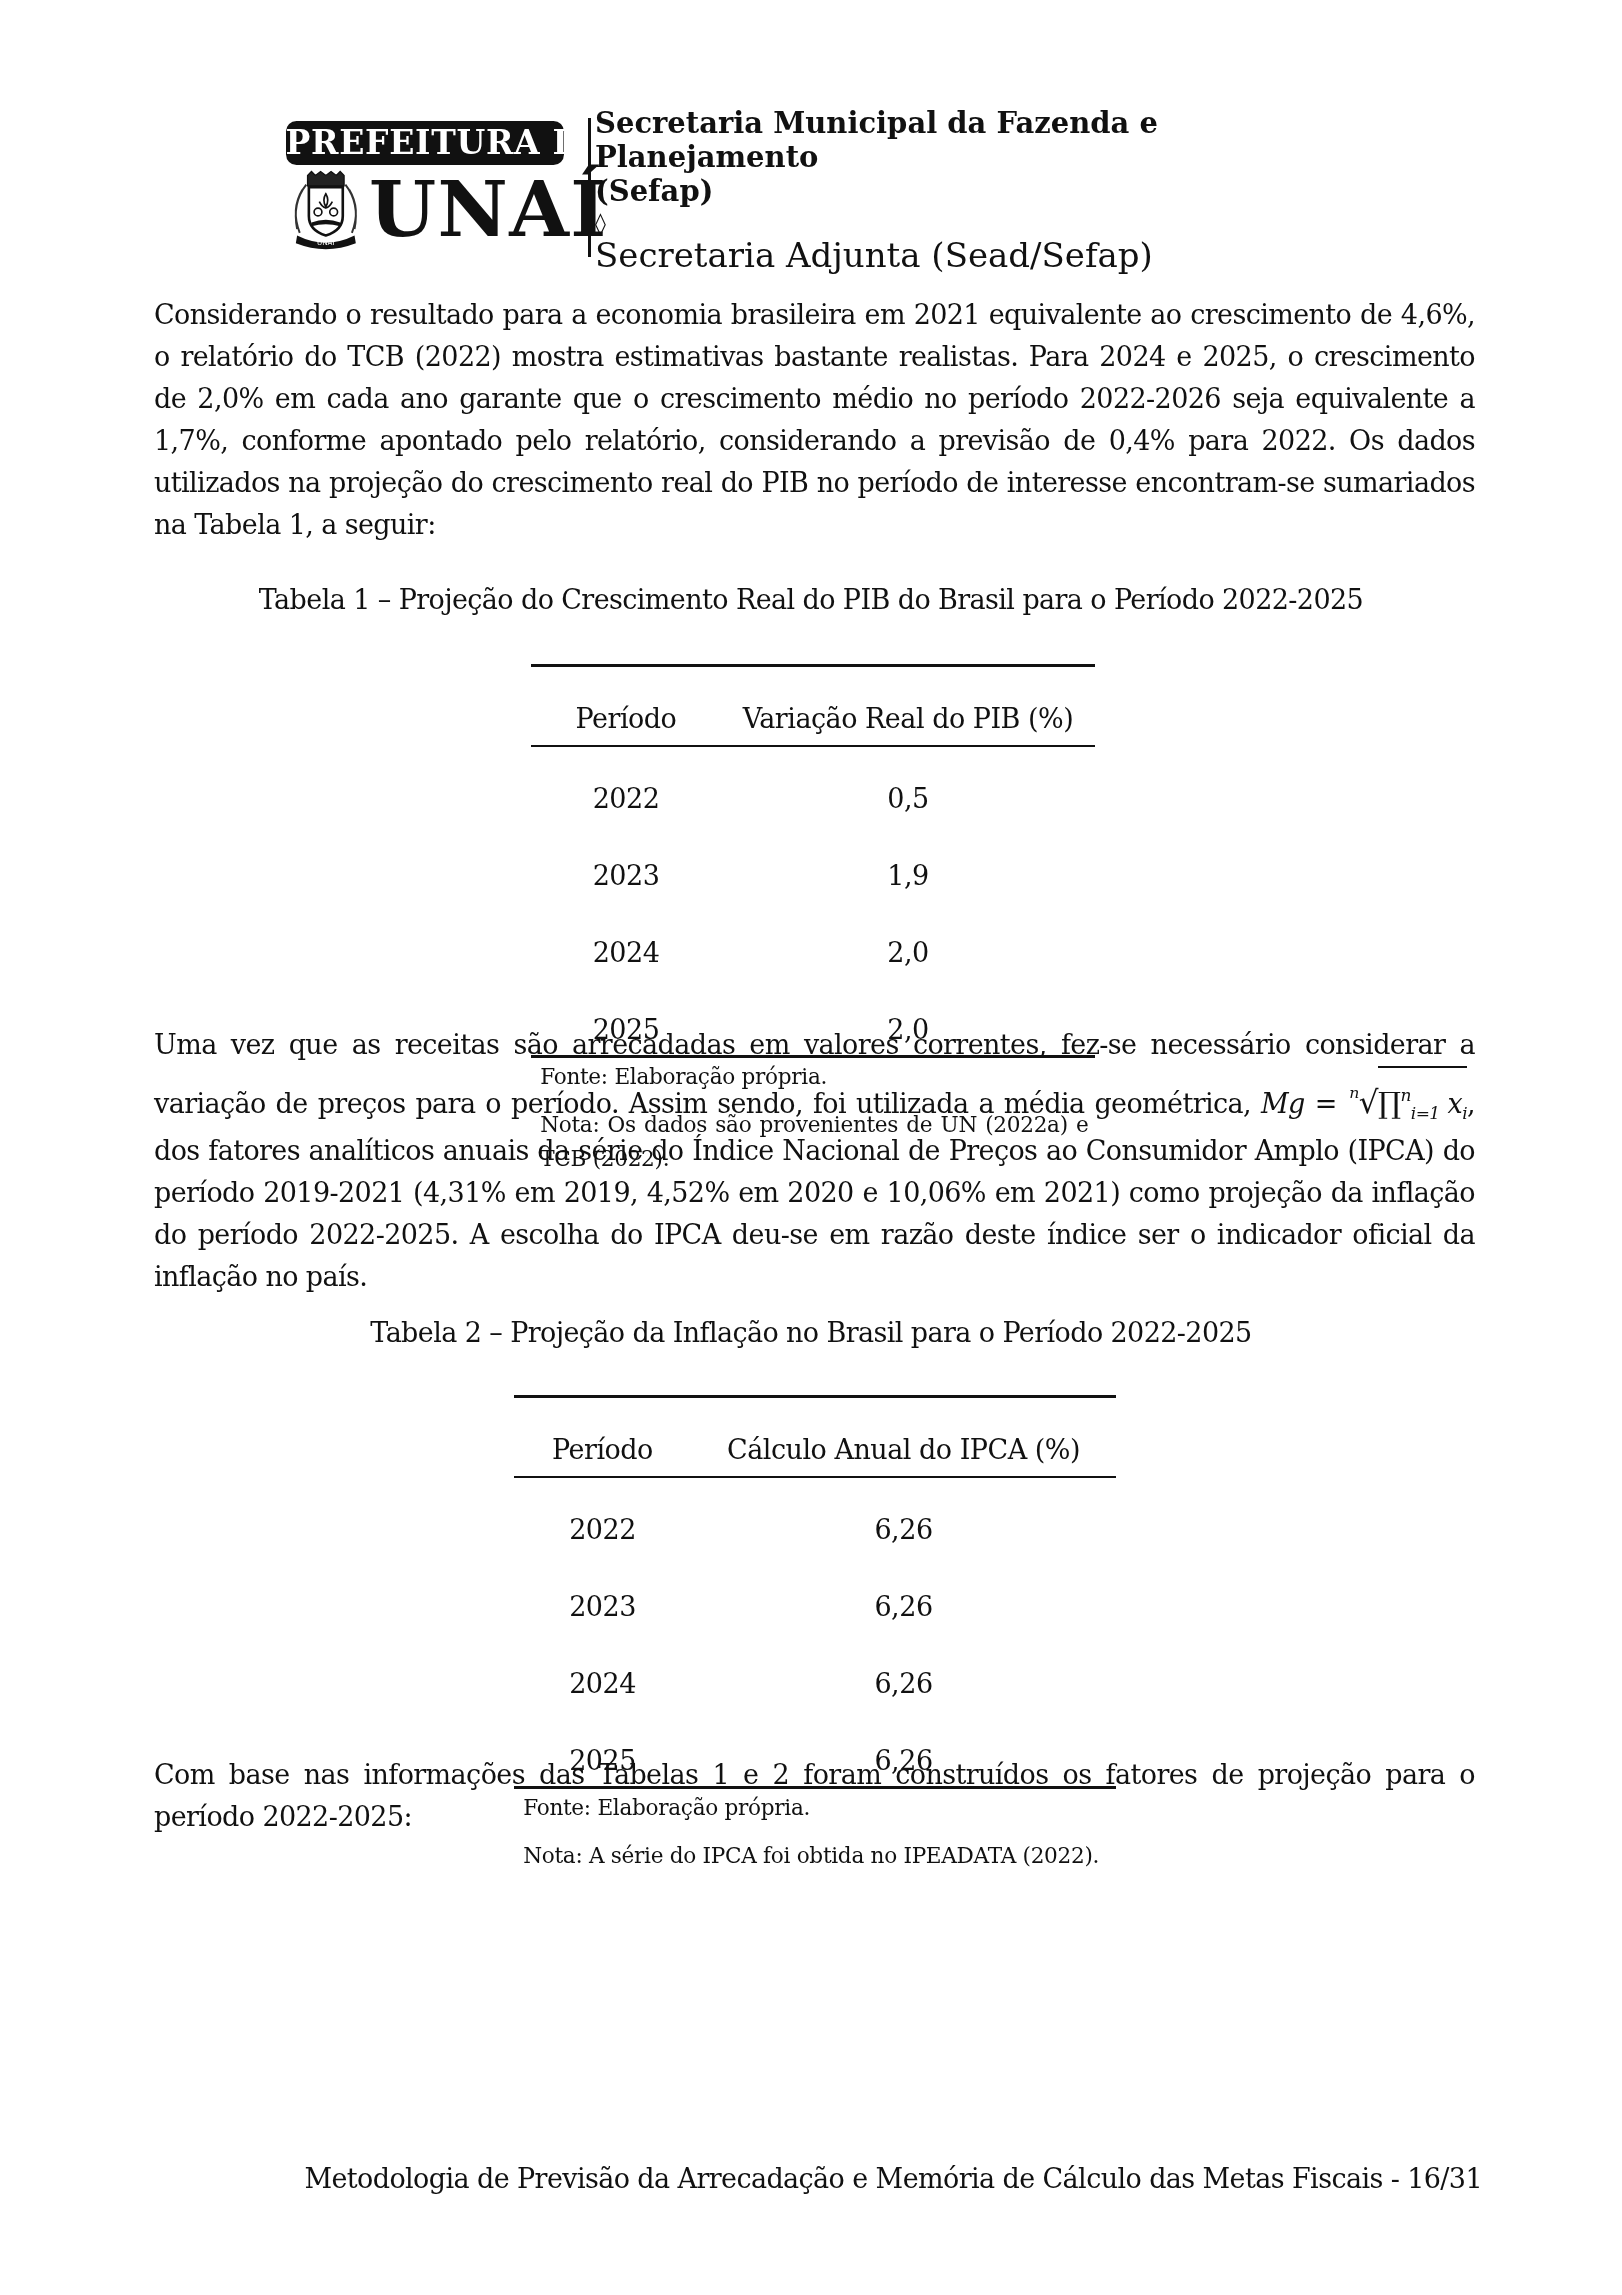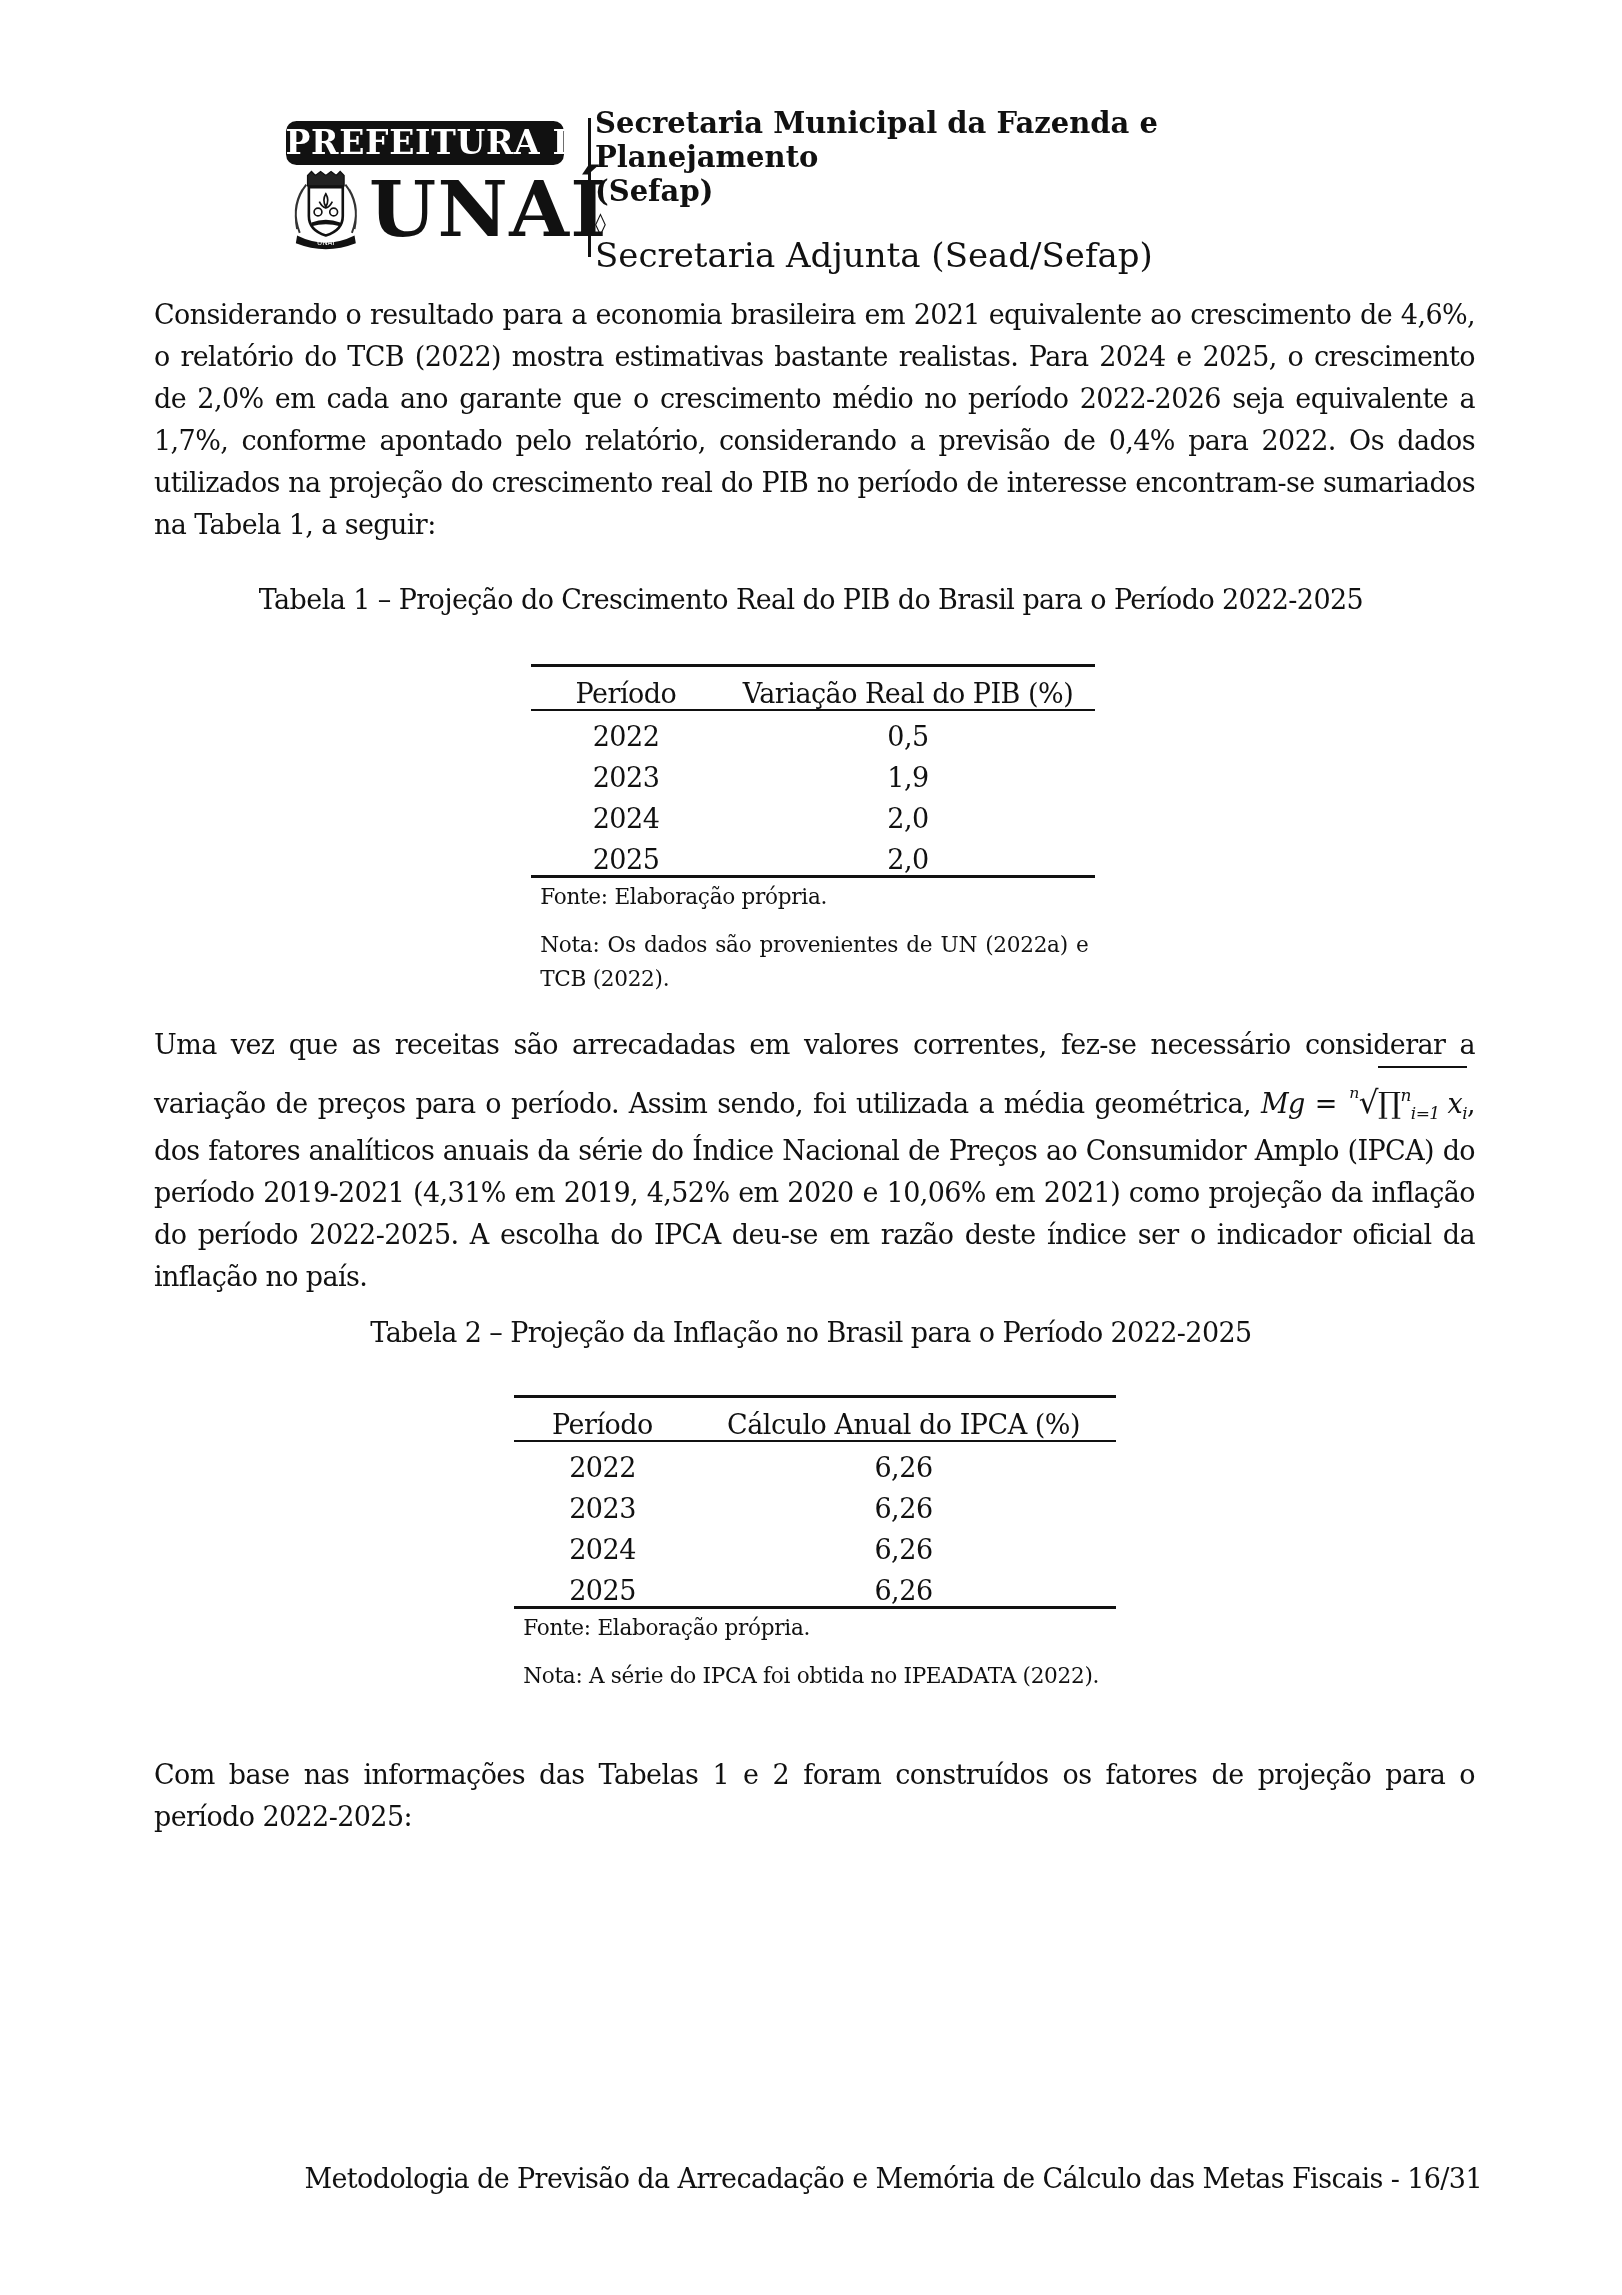--- a/index.html
+++ b/index.html
@@ -41,21 +41,21 @@
     font-family: "DejaVu Serif", serif; font-size: 27px; line-height: 37px; letter-spacing: -0.6px;
   }
   .cap1 { top: 581px; }
   .cap2 { top: 1314px; }
 
   
   .tbl { position: absolute; }
   .t1 { left: 531px; top: 664px; width: 564px; }
   .t2 { left: 514px; top: 1395px; width: 602px; }
   .rule { height: 2.6px; background: #111; width: 100%; }
-  .trow { display: flex; height: 41px; align-items: flex-end; font-size: 27px; letter-spacing: -0.5px; }
+  .trow { display: flex; height: 41px; align-items: flex-start; font-size: 27px; letter-spacing: -0.5px; margin-top: 36px; }
   .thead { height: 42px; }
   .c1 { text-align: center; }
   .c2 { text-align: center; }
   .t1 .c1 { width: 190px; } .t1 .c2 { width: 374px; }
   .t2 .c1 { width: 177px; } .t2 .c2 { width: 425px; }
   .tnote {
     font-size: 21.6px; line-height: 34px; padding-left: 9.2px; padding-right: 6.5px;
     text-align: justify; text-align-last: left; letter-spacing: -0.3px; margin-top: 2.6px;
   }
   .tnote div + div { margin-top: 14px; }

